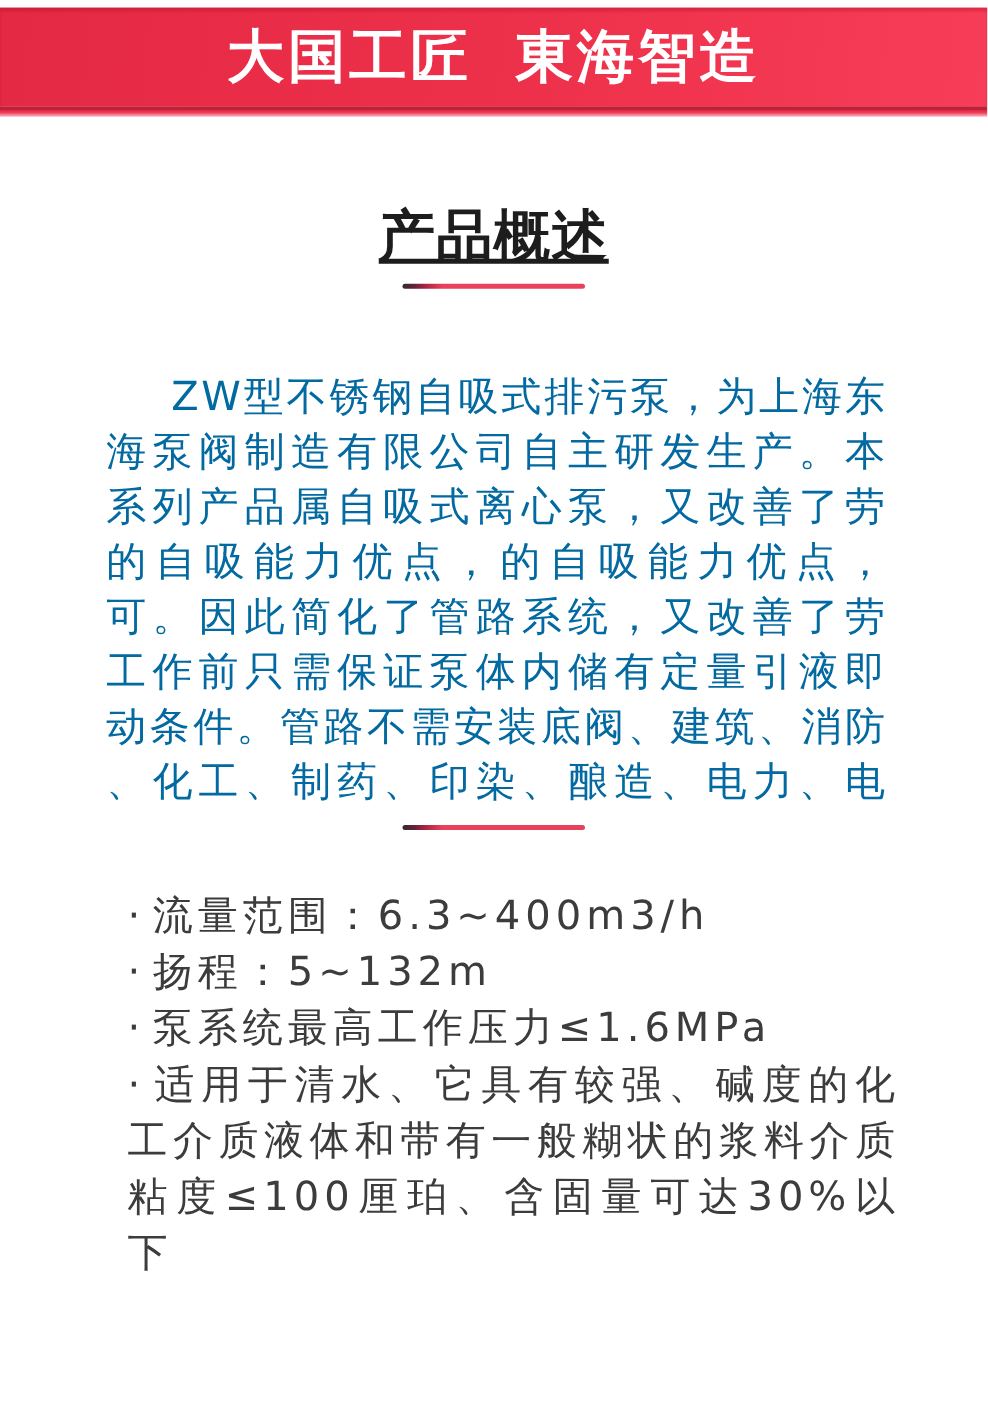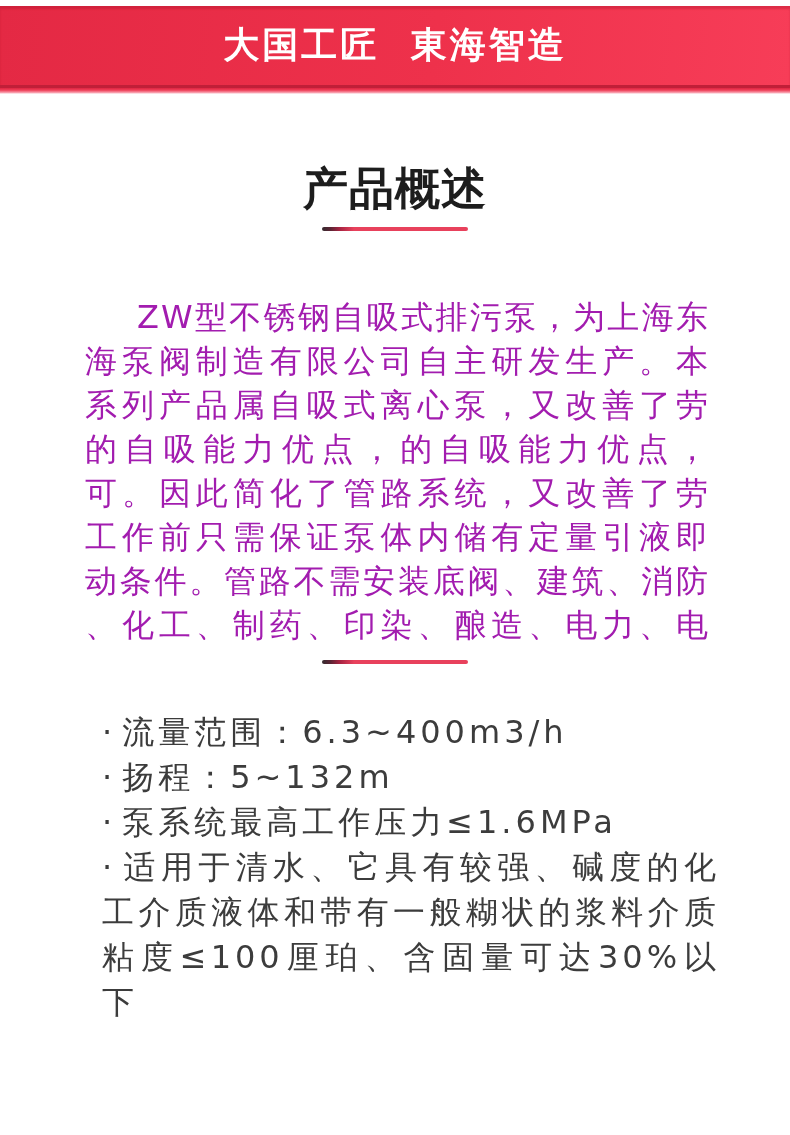--- a/index.html
+++ b/index.html
@@ -24,21 +24,21 @@
   .banner-main {
     height: 79px;
     display: flex;
     align-items: center;
     justify-content: center;
     background: linear-gradient(96deg, #e42944 0%, #ee314b 55%, #f73d58 100%);
     box-shadow: inset 0 3px 2px rgba(170, 18, 40, 0.35);
   }
   .banner-title {
     color: #ffffff;
-    font-size: 36px;
+    font-size: 46px;
     font-weight: 800;
     letter-spacing: 3px;
     word-spacing: 16px;
     white-space: nowrap;
   }
   .banner-edge {
     height: 9px;
     background: linear-gradient(180deg,
       #c01f38 0%, #c01f38 28%,
       #e62c48 40%, #ef4059 58%,
@@ -48,41 +48,41 @@
   
   .section-title {
     margin: 0;
     text-align: center;
     font-size: 45px;
     line-height: 50px;
     font-weight: 800;
     color: #1d1d1d;
     letter-spacing: 1px;
   }
-  .mt-overview { margin-top: 70px; }
+  .mt-overview { margin-top: 70px; text-decoration: underline; }
   .mt-conditions { margin-top: 50px; }
   .title-underline {
     width: 146px;
     height: 4px;
     margin: 13px auto 0 auto;
     border-radius: 2px;
     background: linear-gradient(90deg,
       #352b30 0%, #5d2434 6%, #a62341 12%,
       #e8415c 22%, #e8415c 100%);
   }
 
   
   .paragraph {
     margin: 64px 80px 0 85px;
   }
   .p-line {
     font-size: 32px;
     line-height: 44px;
     font-weight: 400;
-    color: #a21caf;
+    color: #0369a1;
     letter-spacing: 2px;
     text-align: justify;
     text-align-last: justify;
     white-space: nowrap;
   }
   .p-line.p-first { text-indent: 52px; }
   .p-line.p-last  { text-align-last: left; white-space: normal; }
 
   
   .cond-list {

